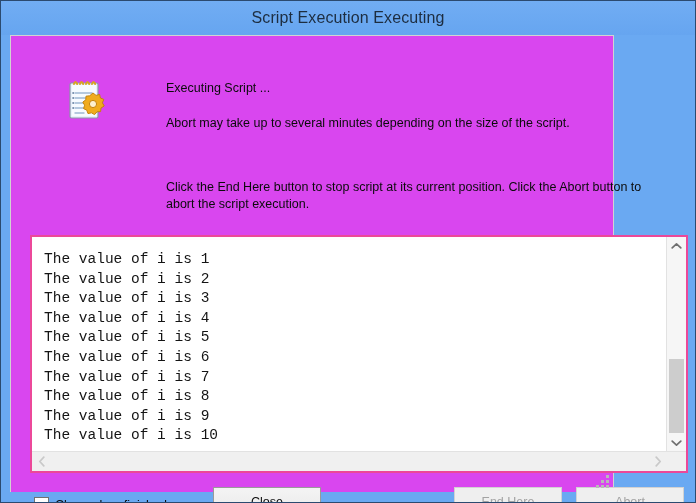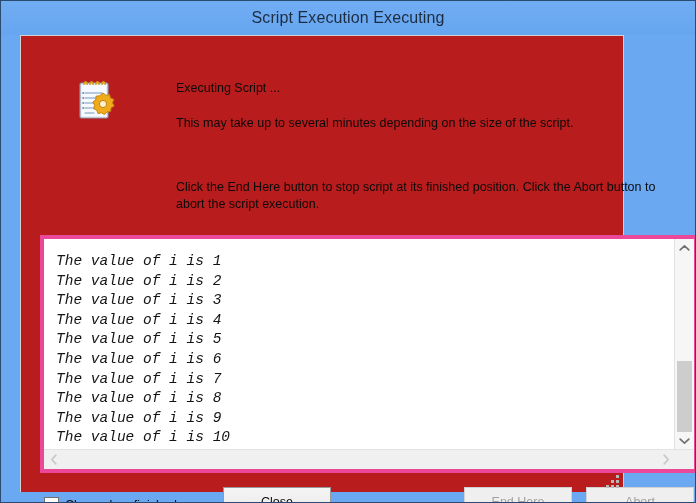--- a/index.html
+++ b/index.html
@@ -41,26 +41,26 @@
   .titlebar-text {
     font-size: 16px;
     color: #1d2d40;
     letter-spacing: .1px;
     white-space: nowrap;
   }
 
   
   .client {
     position: absolute;
-    left: 19px;
+    left: 9px;
     top: 34px;
     width: 604px;
     height: 457px;
     box-sizing: border-box;
-    background: #b91c1c;
+    background: #d946ef;
     border: 1px solid #d2d2d2;
     border-bottom: none;
   }
 
   
   .icon-wrap {
     position: absolute;
     left: 52px;
     top: 40px;
     width: 48px;
@@ -90,23 +90,22 @@
 
   
   .output-box {
     position: absolute;
     left: 19px;
     top: 199px;
     width: 658px;
     height: 238px;
     box-sizing: border-box;
     background: #ffffff;
-    border: 4px solid #ec4899;
+    border: 2px solid #ec4899;
     overflow: hidden;
-    font-style: italic;
   }
   .output-inner {
     position: absolute;
     left: 0; top: 0;
     right: 19px;
     bottom: 19px;
     overflow: hidden;
     background: #ffffff;
     border-right: 1px solid #e6e6e6;
     border-bottom: 1px solid #e6e6e6;
@@ -287,22 +286,22 @@
         <g transform="translate(30,28)">
           <path d="M0,-11 L3.1,-8.6 L6.6,-9.6 L7.4,-6.0 L10.8,-4.6 L9.4,-1.2 L11.2,2.0
                    L8.0,4.0 L7.6,7.6 L4.0,7.8 L1.6,10.6 L-1.6,8.8 L-5.0,9.6 L-6.2,6.2
                    L-9.4,4.6 L-8.4,1.2 L-10.2,-1.9 L-7.2,-4.2 L-7.0,-7.8 L-3.4,-8.2 Z" fill="#f0ab1d" stroke="#c4830c" stroke-width="1"></path>
           <circle cx="0" cy="0" r="3.6" fill="#fdf0cf" stroke="#c4830c" stroke-width="1"></circle>
         </g>
       </svg>
     </div>
 
     <div class="hdr-text hdr-line1">Executing Script ...</div>
-    <div class="hdr-text hdr-line2">This may take up to several minutes depending on the size of the script.</div>
-    <div class="hdr-para">Click the End Here button to stop script at its finished position. Click the Abort button to abort the script execution.</div>
+    <div class="hdr-text hdr-line2">Abort may take up to several minutes depending on the size of the script.</div>
+    <div class="hdr-para">Click the End Here button to stop script at its current position. Click the Abort button to abort the script execution.</div>
 
     <div class="output-box">
       <div class="output-inner">
         <pre class="output-lines">The value of i is 1
 The value of i is 2
 The value of i is 3
 The value of i is 4
 The value of i is 5
 The value of i is 6
 The value of i is 7

